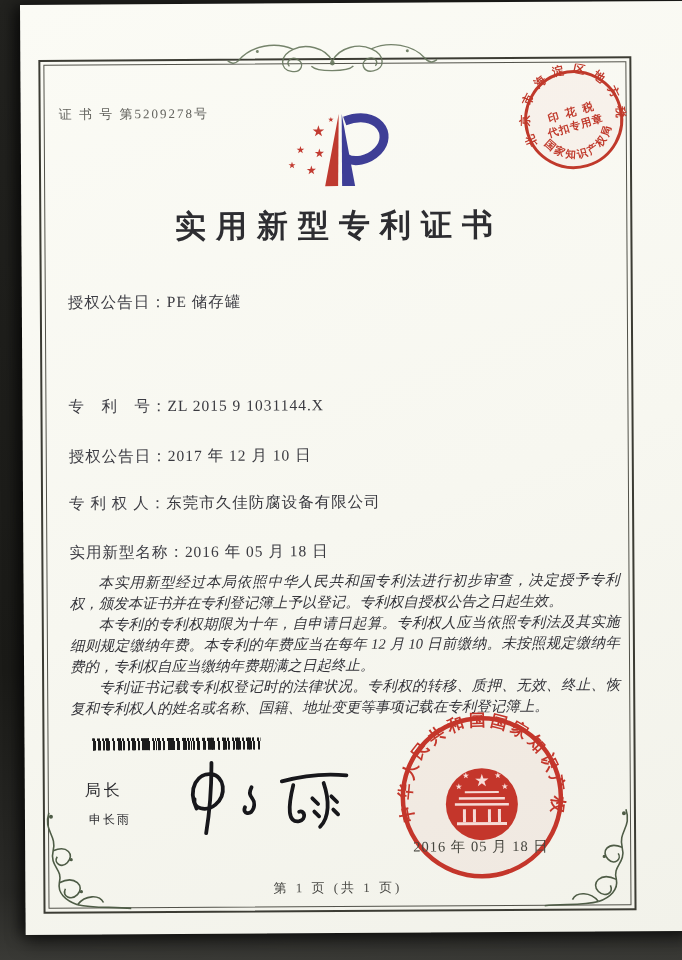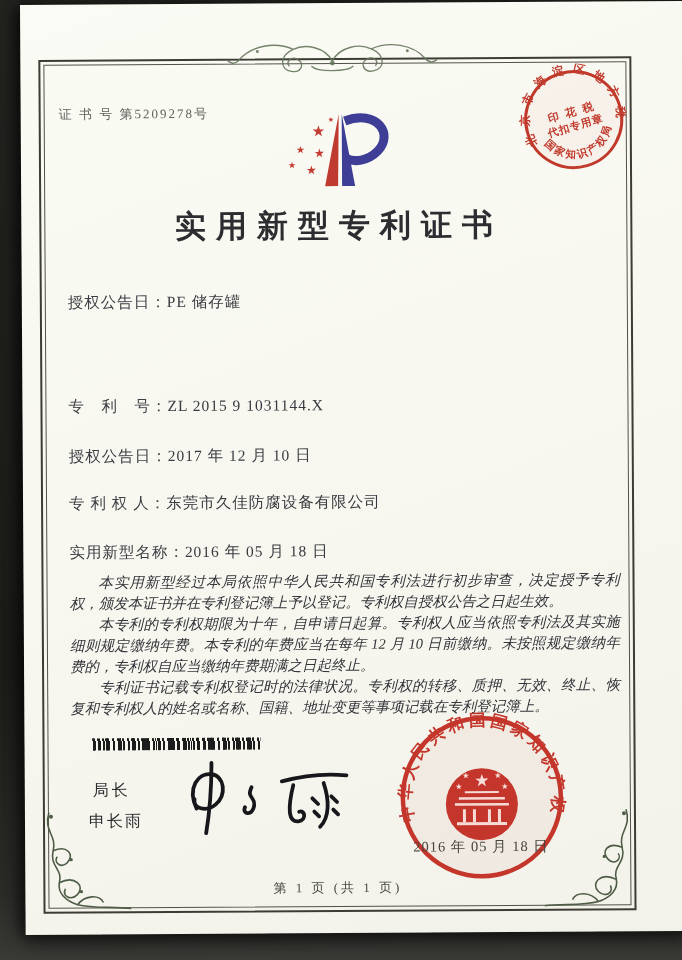--- a/index.html
+++ b/index.html
@@ -40,22 +40,22 @@
     text-align:justify;font-style:italic;
   }
   .paras p{margin:0;text-indent:2em;}
   .barcode{
     position:absolute;left:68px;top:734px;width:168px;height:12px;
     background:
       repeating-linear-gradient(90deg,#1c1c1c 0 2px,transparent 2px 5px),
       repeating-linear-gradient(90deg,#1c1c1c 0 1px,transparent 1px 7px),
       repeating-linear-gradient(90deg,#1c1c1c 0 3px,transparent 3px 13px);
   }
-  .director{position:absolute;left:68px;top:776px;font-size:16px;color:#2c2c30;letter-spacing:3px;}
-  .director-name{position:absolute;left:64px;top:807px;font-size:16px;color:#2c2c30;letter-spacing:2px;}
+  .director{position:absolute;left:60px;top:776px;font-size:16px;color:#2c2c30;letter-spacing:3px;}
+  .director-name{position:absolute;left:64px;top:807px;font-size:12px;color:#2c2c30;letter-spacing:2px;}
   .signature{position:absolute;left:145px;top:747px;}
   .tax-stamp{position:absolute;left:497px;top:62px;}
   .office-seal{position:absolute;left:372px;top:710px;}
   .seal-date{
     position:absolute;left:388px;top:835px;width:180px;
     font-size:14.5px;color:#46463f;letter-spacing:1px;z-index:5;white-space:nowrap;
   }
   .footer{
     position:absolute;left:18px;top:876px;width:589px;text-align:center;
     font-size:13px;color:#4a4a46;letter-spacing:3px;

